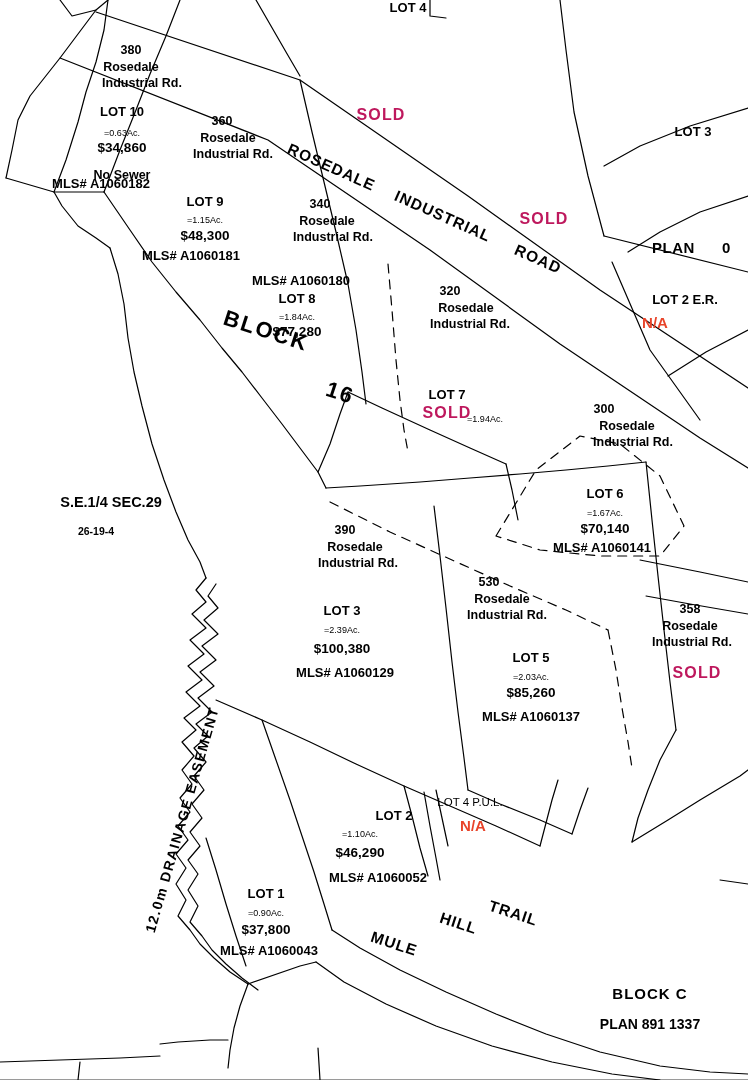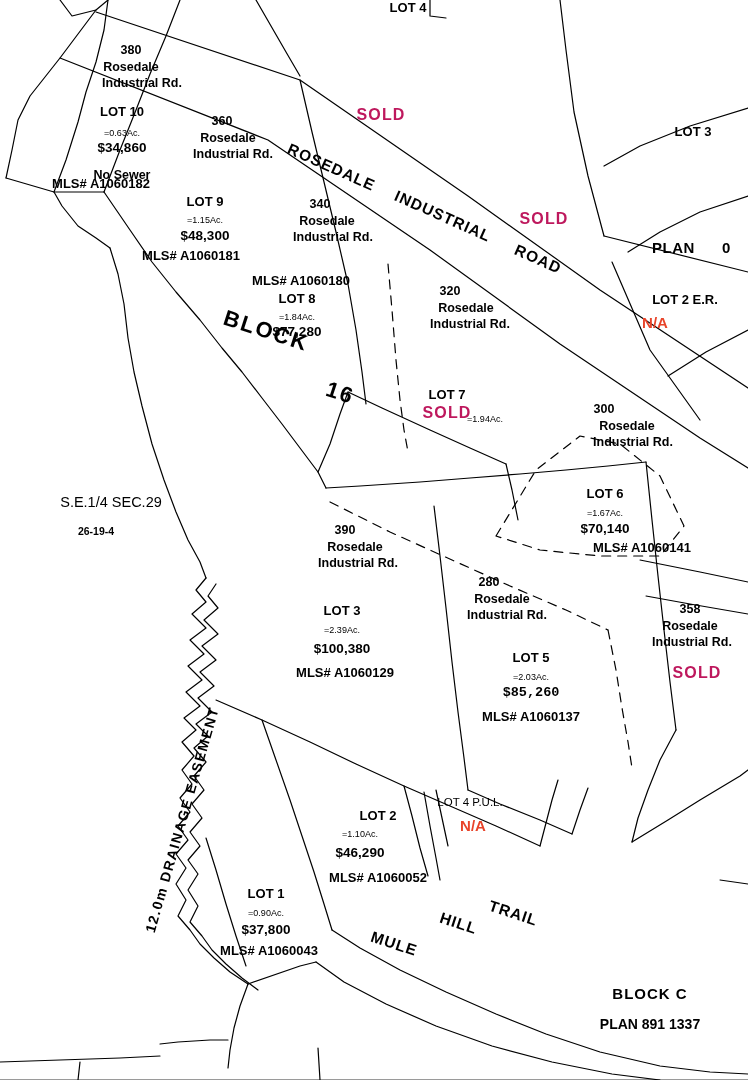--- a/index.html
+++ b/index.html
@@ -63,21 +63,21 @@
     font-weight: 700;
     color: #e8442a;
   }
   .t-note {
     font-size: 12.5px;
     font-weight: 700;
     margin-top: 8px;
   }
   .t-sec {
     font-size: 14.5px;
-    font-weight: 400;
+    font-weight: 700;
   }
   .t-secsub {
     font-size: 10.5px;
     font-weight: 700;
   }
   .t-block {
     font-size: 22px;
     font-weight: 700;
     letter-spacing: 2px;
   }
@@ -238,39 +238,39 @@
   <div class="lbl ctr t-lot" style="left:447px; top:387px;">LOT 7</div>
   <div class="lbl ctr t-ac" style="left:447px; top:414px;margin-left:38px;">=1.94Ac.</div>
   <div class="lbl ctr t-sold" style="left:447px; top:404px;">SOLD</div>
 
   <div class="lbl ctr t-addr" style="left:604px; top:402px;">300</div>
   <div class="lbl ctr t-addr" style="left:627px; top:419px;">Rosedale</div>
   <div class="lbl ctr t-addr" style="left:633px; top:435px;">Industrial Rd.</div>
   <div class="lbl ctr t-lot" style="left:605px; top:486px;">LOT 6</div>
   <div class="lbl ctr t-ac" style="left:605px; top:508px;">=1.67Ac.</div>
   <div class="lbl ctr t-price" style="left:605px; top:521px;">$70,140</div>
-  <div class="lbl ctr t-mls" style="left:602px; top:540px;margin-left:40px;">MLS# A1060141</div>
+  <div class="lbl ctr t-mls" style="left:602px; top:540px;">MLS# A1060141</div>
 
   <div class="lbl ctr t-addr" style="left:345px; top:523px;">390</div>
   <div class="lbl ctr t-addr" style="left:355px; top:540px;">Rosedale</div>
   <div class="lbl ctr t-addr" style="left:358px; top:556px;">Industrial Rd.</div>
   <div class="lbl ctr t-lot" style="left:342px; top:603px;">LOT 3</div>
   <div class="lbl ctr t-ac" style="left:342px; top:625px;">=2.39Ac.</div>
   <div class="lbl ctr t-price" style="left:342px; top:641px;">$100,380</div>
   <div class="lbl ctr t-mls" style="left:345px; top:665px;">MLS# A1060129</div>
 
-  <div class="lbl ctr t-addr" style="left:489px; top:575px;">280</div>
+  <div class="lbl ctr t-addr" style="left:489px; top:575px;">530</div>
   <div class="lbl ctr t-addr" style="left:502px; top:592px;">Rosedale</div>
   <div class="lbl ctr t-addr" style="left:507px; top:608px;">Industrial Rd.</div>
   <div class="lbl ctr t-lot" style="left:531px; top:650px;">LOT 5</div>
   <div class="lbl ctr t-ac" style="left:531px; top:672px;">=2.03Ac.</div>
-  <div class="lbl ctr t-price" style="left:531px; top:685px;font-family:Liberation Mono, monospace;">$85,260</div>
+  <div class="lbl ctr t-price" style="left:531px; top:685px;">$85,260</div>
   <div class="lbl ctr t-mls" style="left:531px; top:709px;">MLS# A1060137</div>
 
-  <div class="lbl ctr t-lot" style="left:360px; top:808px;padding-left:36px;">LOT 2</div>
+  <div class="lbl ctr t-lot" style="left:376px; top:808px;padding-left:36px;">LOT 2</div>
   <div class="lbl ctr t-ac" style="left:360px; top:829px;">=1.10Ac.</div>
   <div class="lbl ctr t-price" style="left:360px; top:845px;">$46,290</div>
   <div class="lbl ctr t-mls" style="left:378px; top:870px;">MLS# A1060052</div>
 
   <div class="lbl ctr t-lot" style="left:266px; top:886px;">LOT 1</div>
   <div class="lbl ctr t-ac" style="left:266px; top:908px;">=0.90Ac.</div>
   <div class="lbl ctr t-price" style="left:266px; top:922px;">$37,800</div>
   <div class="lbl ctr t-mls" style="left:269px; top:943px;">MLS# A1060043</div>
 
   <div class="lbl ctr t-ac" style="left:470px; top:796px; font-size:11.5px; font-weight:400;">LOT 4 P.U.L.</div>

